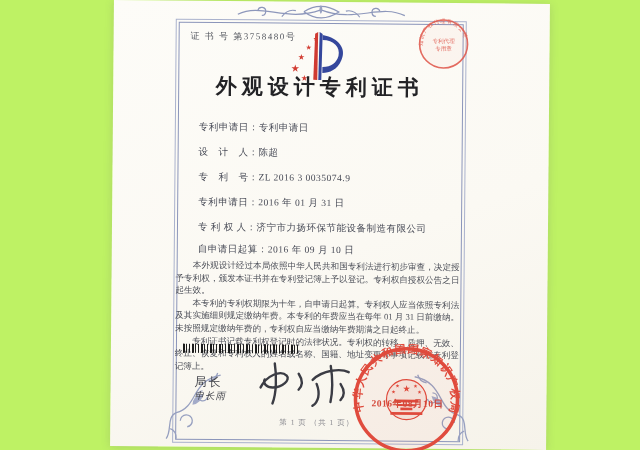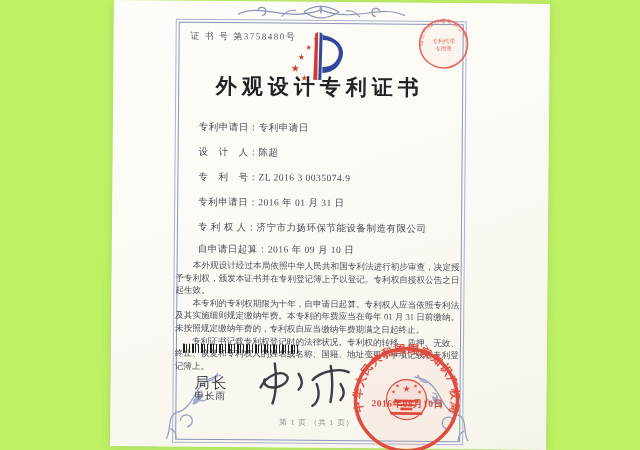--- a/index.html
+++ b/index.html
@@ -24,22 +24,22 @@
               font-size:21px;font-weight:700;letter-spacing:5px;color:#232326;white-space:nowrap;}
   .field{position:absolute;left:86px;font-size:9.5px;color:#474a56;white-space:nowrap;letter-spacing:0.5px;}
   .f0{top:120px}.f1{top:145px}.f2{top:170px}.f3{top:195px}.f4{top:220px}.f5{top:242px}
   .paras{position:absolute;left:64px;top:258px;width:284px;}
   .paras p{margin:0;font-size:8.6px;line-height:12.6px;text-indent:2em;
            color:#4c4f58;text-align:justify;}
   .barcode{position:absolute;left:72px;top:343px;width:116px;height:9px;
            background:
              repeating-linear-gradient(90deg,#1c1c1c 0,#1c1c1c 2px,transparent 2px,transparent 9px),
              repeating-linear-gradient(90deg,#1c1c1c 0,#1c1c1c 1px,transparent 1px,transparent 3px);}
-  .sig-title{position:absolute;left:84px;top:373px;font-size:15px;color:#3f4148;letter-spacing:2px;}
-  .sig-name{position:absolute;left:84px;top:389px;font-size:9.5px;color:#3f4148;letter-spacing:1px;}
+  .sig-title{position:absolute;left:84px;top:373px;font-size:12px;color:#3f4148;letter-spacing:2px;}
+  .sig-name{position:absolute;left:84px;top:389px;font-size:9.5px;color:#3f4148;letter-spacing:1px;font-style:italic;}
   .signature{position:absolute;left:136px;top:352px;width:120px;height:56px;}
   .seal{position:absolute;left:240px;top:341px;width:112px;height:112px;}
   .seal-date{position:absolute;left:238px;top:395px;width:118px;text-align:center;
              font-size:9.5px;font-weight:700;color:#d4483a;letter-spacing:0.5px;z-index:5;white-space:nowrap;}
   .page-footer{position:absolute;left:62px;top:416px;width:289px;text-align:center;
                font-size:7.5px;color:#8a8a90;letter-spacing:1px;}
 </style>
 </head>
 <body>
 

